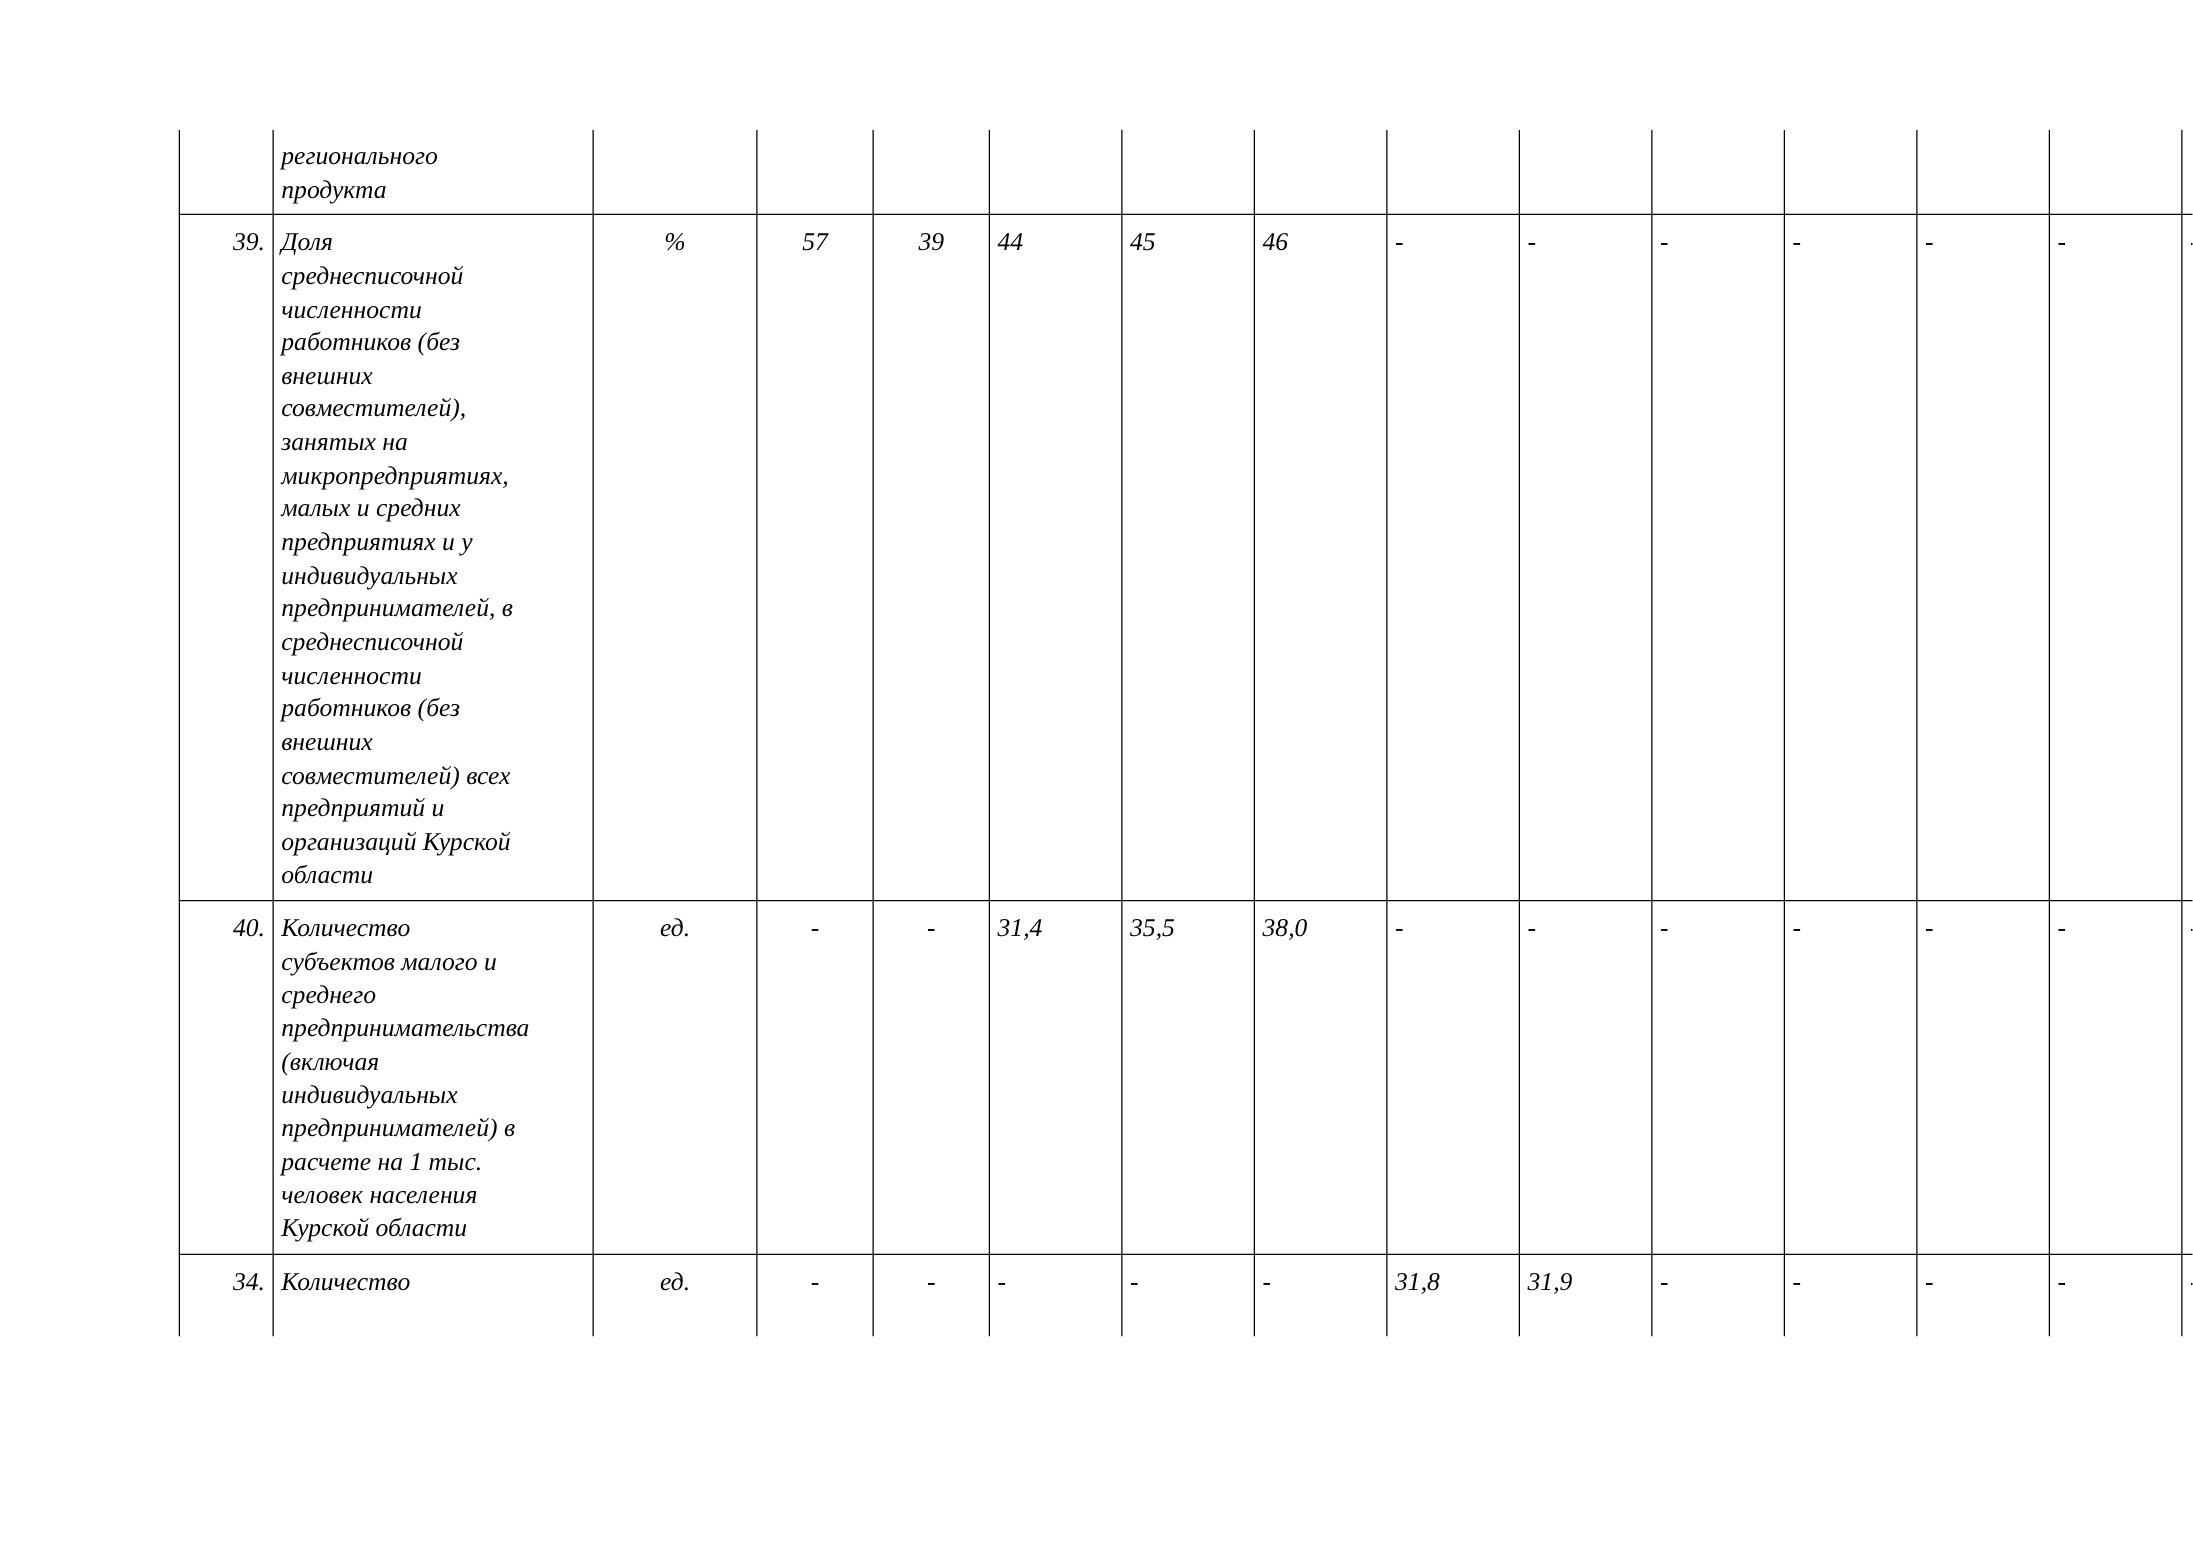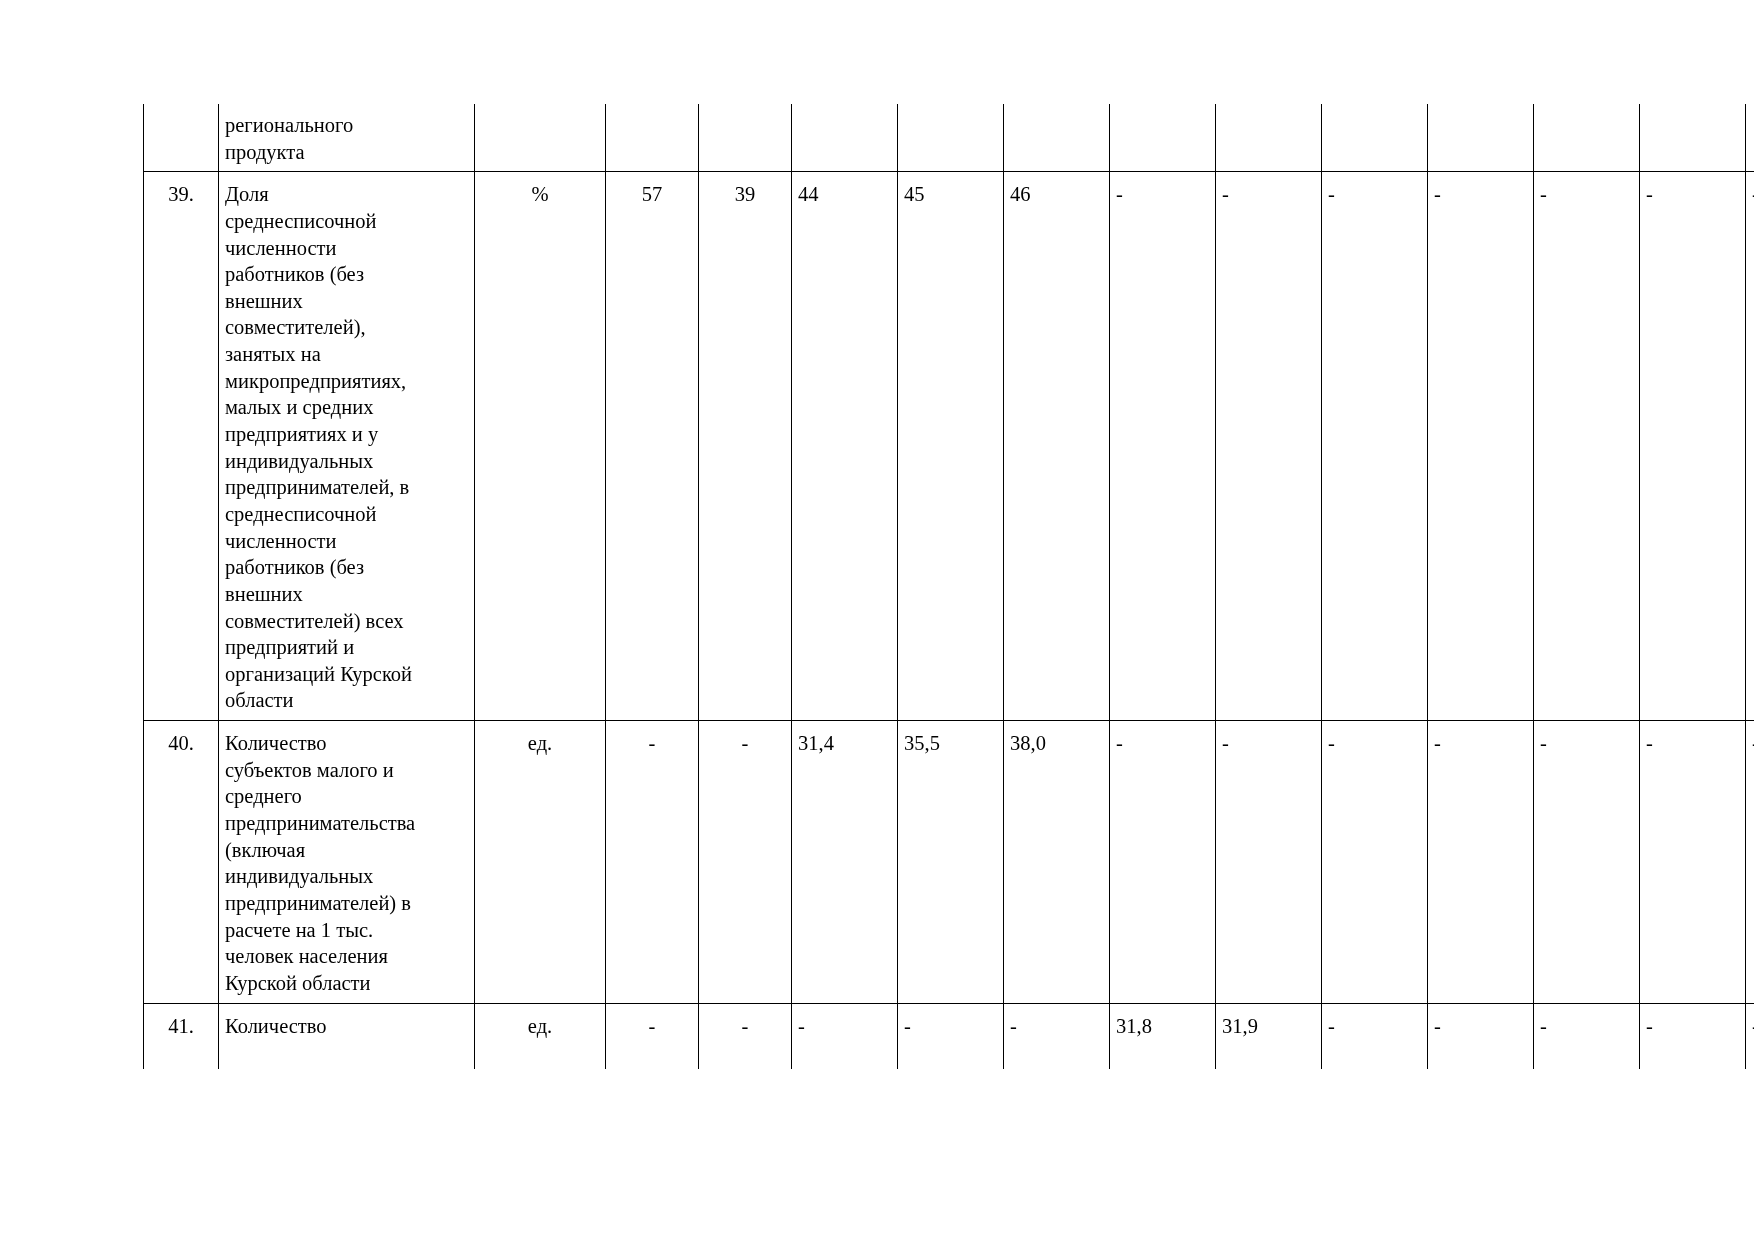--- a/index.html
+++ b/index.html
@@ -12,20 +12,21 @@
     height: 1240px;
     font-family: "Liberation Serif", serif;
     color: #000000;
     overflow: hidden;
   }
   .page {
     position: relative;
     width: 1502px;
     height: 1240px;
     box-sizing: border-box;
+    font-style: italic;
   }
   .table-wrap {
     position: absolute;
     left: 143px;
     top: 104px;
     width: 1620px;
   }
   table.doc-table {
     border-collapse: collapse;
     table-layout: fixed;
@@ -33,21 +34,21 @@
   }
   table.doc-table td {
     border: 1.6px solid #000000;
     vertical-align: top;
     padding: 9px 6px 6px 6px;
     font-size: 20.5px;
     line-height: 1.30;
   }
   td.c-num {
     width: 62px;
-    text-align: center;
+    text-align: right;
     padding-right: 10px;
   }
   td.c-name {
     width: 243px;
     text-align: left;
     padding-left: 11px;
   }
   td.c-unit {
     width: 118px;
     text-align: center;
@@ -252,21 +253,21 @@
           <td class="c-val-wide">
               <span class="cell-text">-</span>
             </td>
           <td class="c-val-wide">
               <span class="cell-text">-</span>
             </td>
         </tr>
 
         <tr class="row-last">
           <td class="c-num">
-              <span class="cell-text">41.</span>
+              <span class="cell-text">34.</span>
             </td>
           <td class="c-name">
               <span class="cell-text">Количество</span>
             </td>
           <td class="c-unit">
               <span class="cell-text">ед.</span>
             </td>
           <td class="c-val">
               <span class="cell-text">-</span>
             </td>

